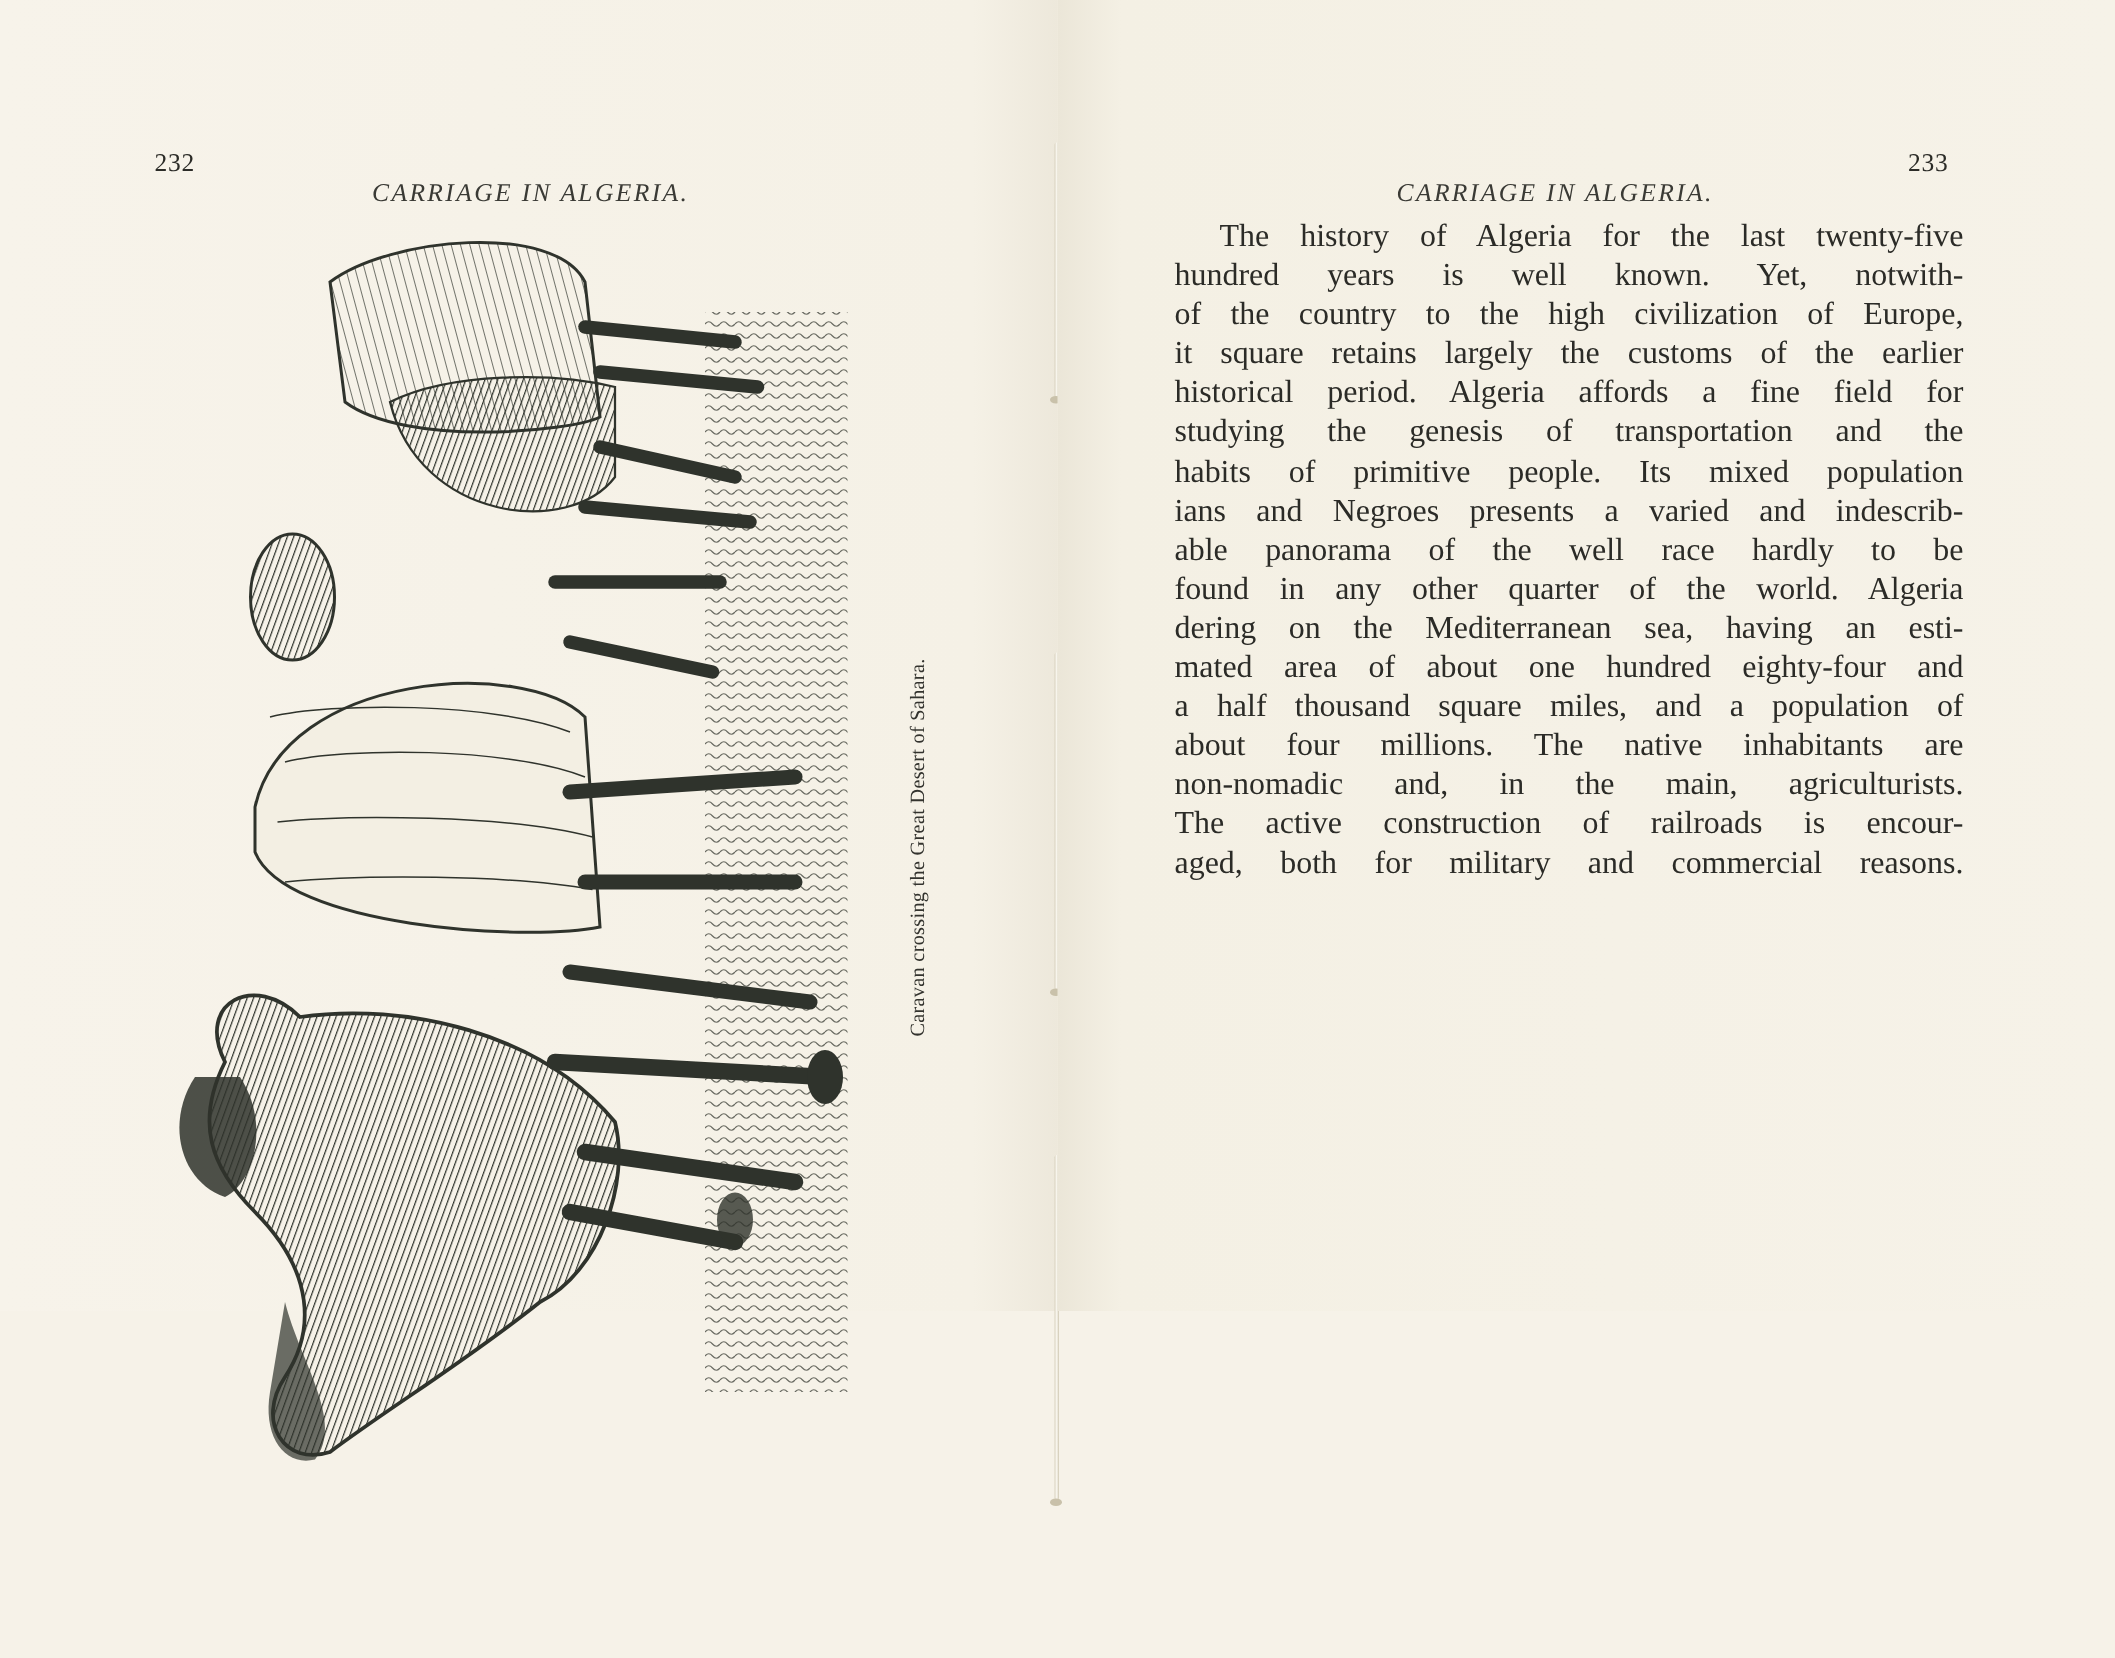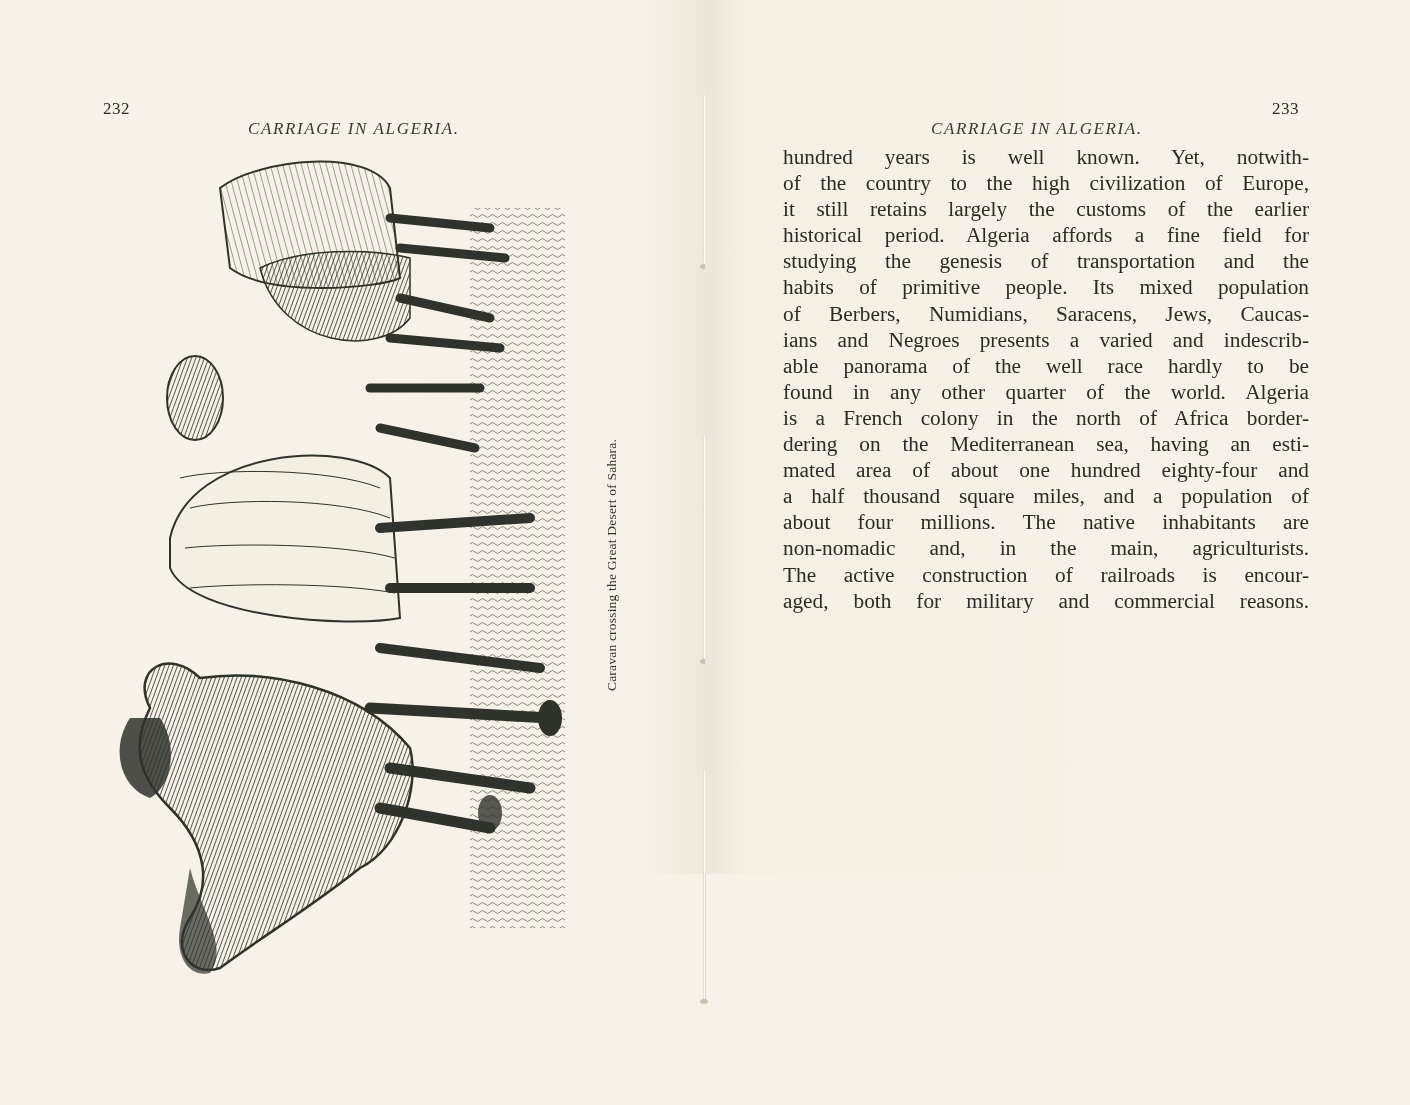--- a/index.html
+++ b/index.html
@@ -139,31 +139,30 @@
     <div class="stitch" style="top:95px; height:170px;"></div>
     <div class="stitch" style="top:435px; height:225px;"></div>
     <div class="stitch" style="top:770px; height:230px;"></div>
   </div>
 
   <div class="page right">
     <span class="running-head">CARRIAGE IN ALGERIA.</span>
     <span class="folio">233</span>
 
     <div class="body-text">
+      <span class="line indent">The history of Algeria for the last twenty-five</span>
       <span class="line">hundred years is well known. Yet, notwith-</span>
       <span class="line">of the country to the high civilization of Europe,</span>
-      <span class="line">it still retains largely the customs of the earlier</span>
+      <span class="line">it square retains largely the customs of the earlier</span>
       <span class="line">historical period. Algeria affords a fine field for</span>
       <span class="line">studying the genesis of transportation and the</span>
       <span class="line">habits of primitive people. Its mixed population</span>
-      <span class="line">of Berbers, Numidians, Saracens, Jews, Caucas-</span>
       <span class="line">ians and Negroes presents a varied and indescrib-</span>
       <span class="line">able panorama of the well race hardly to be</span>
       <span class="line">found in any other quarter of the world. Algeria</span>
-      <span class="line">is a French colony in the north of Africa border-</span>
       <span class="line">dering on the Mediterranean sea, having an esti-</span>
       <span class="line">mated area of about one hundred eighty-four and</span>
       <span class="line">a half thousand square miles, and a population of</span>
       <span class="line">about four millions. The native inhabitants are</span>
       <span class="line">non-nomadic and, in the main, agriculturists.</span>
       <span class="line">The active construction of railroads is encour-</span>
       <span class="line last">aged, both for military and commercial reasons.</span>
     </div>
   </div>
 </div>

